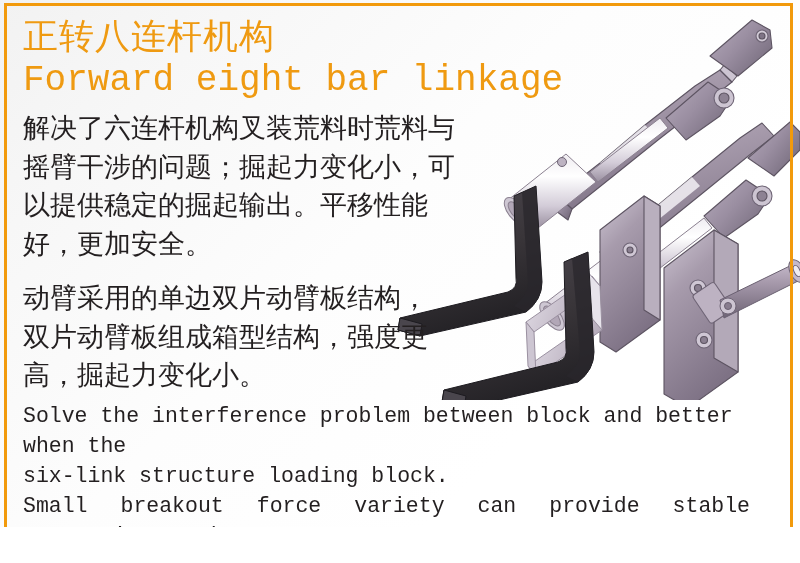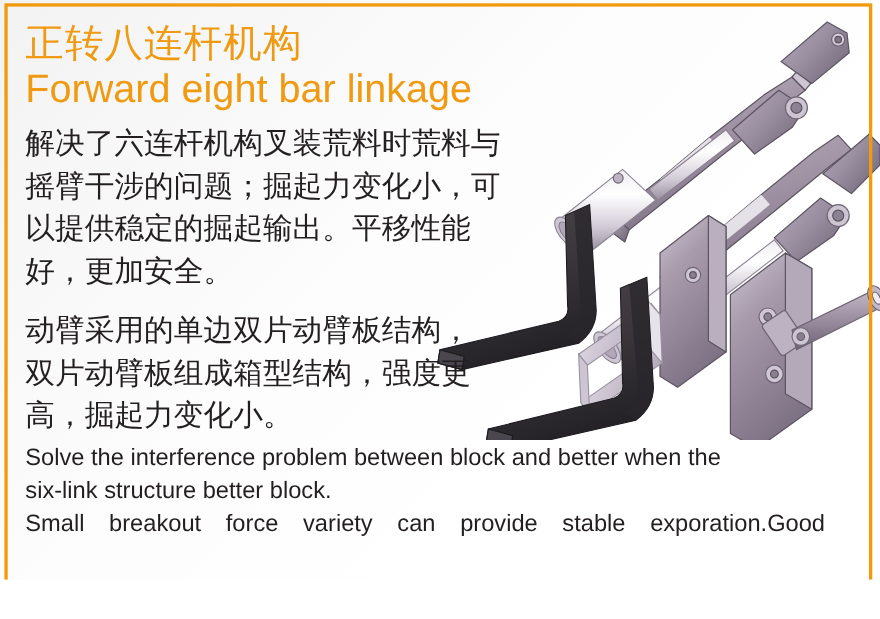--- a/index.html
+++ b/index.html
@@ -6,21 +6,21 @@
     margin: 0;
     padding: 0;
     background: #ffffff;
   }
   #slide {
     position: relative;
     width: 800px;
     height: 527px;
     overflow: hidden;
     background: linear-gradient(135deg, #f2f2f2 0%, #f7f7f7 18%, #fdfdfd 45%, #ffffff 72%, #ffffff 100%);
-    font-family: Liberation Sans, sans-serif;
+    font-family: Liberation Mono, monospace;
   }
 
   
   #frame {
     position: absolute;
     left: 4px;
     top: 3px;
     width: 789px;
     height: 551px;
     border: 3px solid #f29a0c;
@@ -244,21 +244,21 @@
     </div>
 
     <div class="cn-block" id="cn-p2">
       <p>动臂采用的单边双片动臂板结构，</p>
       <p>双片动臂板组成箱型结构，强度更</p>
       <p>高，掘起力变化小。</p>
     </div>
 
     <div class="en-block" id="en-p1">
       <p>Solve the interference problem between block and better when the</p>
-      <p>six-link structure better block.</p>
+      <p>six-link structure loading block.</p>
     </div>
 
     <div class="en-block" id="en-p2">
       <span class="jline spread">Small breakout force variety can provide stable exporation.Good</span>
     </div>
 
   </div>
 
   <div id="frame"></div>
   <div id="frame-tick"></div>

